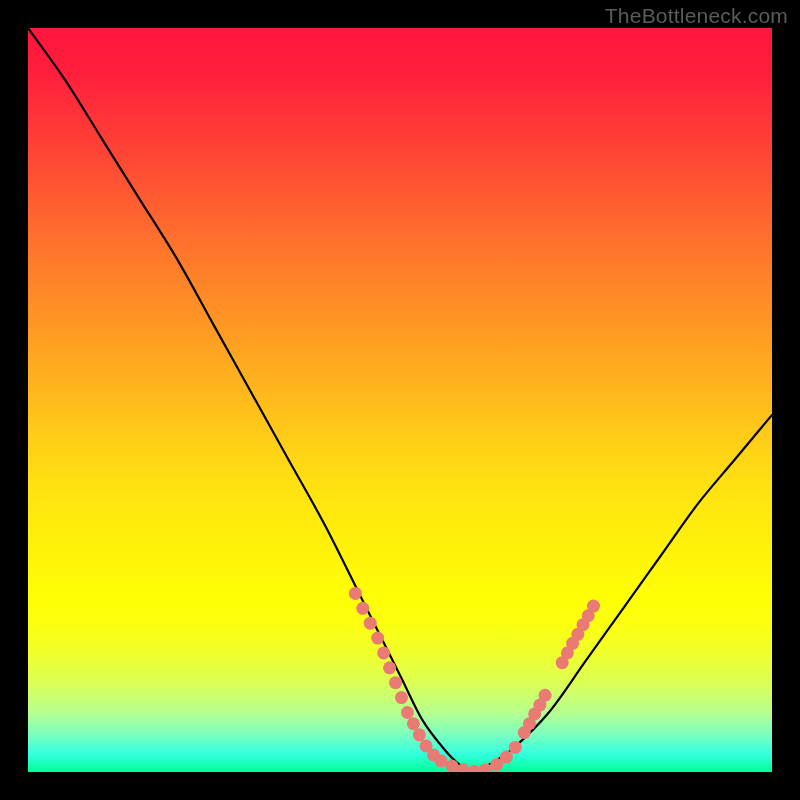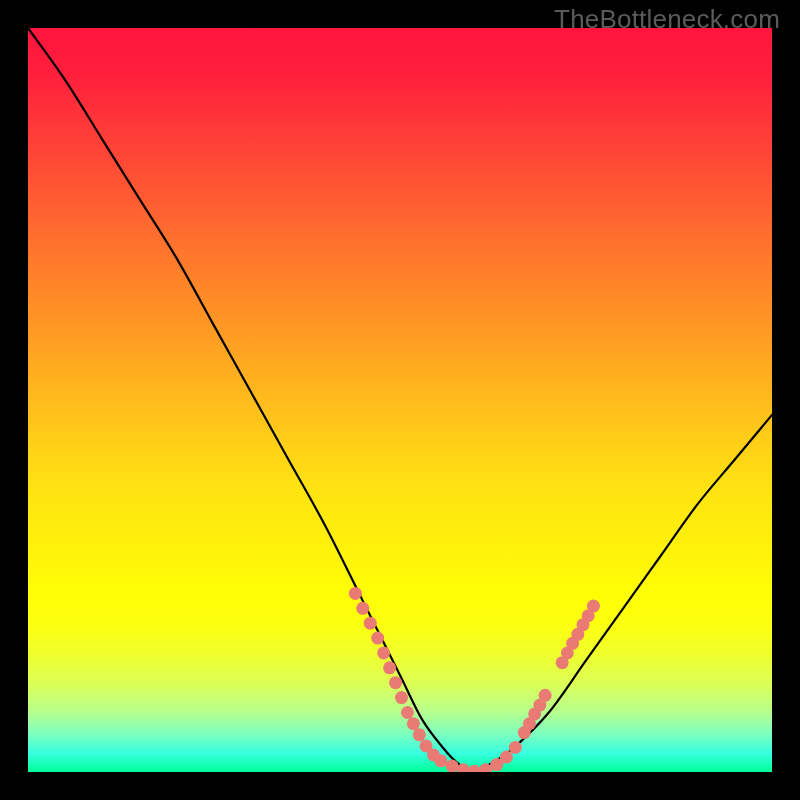--- a/index.html
+++ b/index.html
@@ -32,23 +32,23 @@
       #f0ff2b 84%,
       #dcff55 88%,
       #b7ff8f 92%,
       #7affc0 95%,
       #36ffe0 97.5%,
       #00ff98 100%);
   }
   .watermark {
     position: absolute;
     top: 4px;
-    right: 20px;
+    right: 12px;
     color: #5b5b5b;
-    font-size: 26px;
+    font-size: 21px;
     font-weight: 500;
     letter-spacing: 0.2px;
     user-select: none;
   }
   svg.curve {
     position: absolute;
     left: 0;
     top: 0;
     width: 744px;
     height: 744px;

